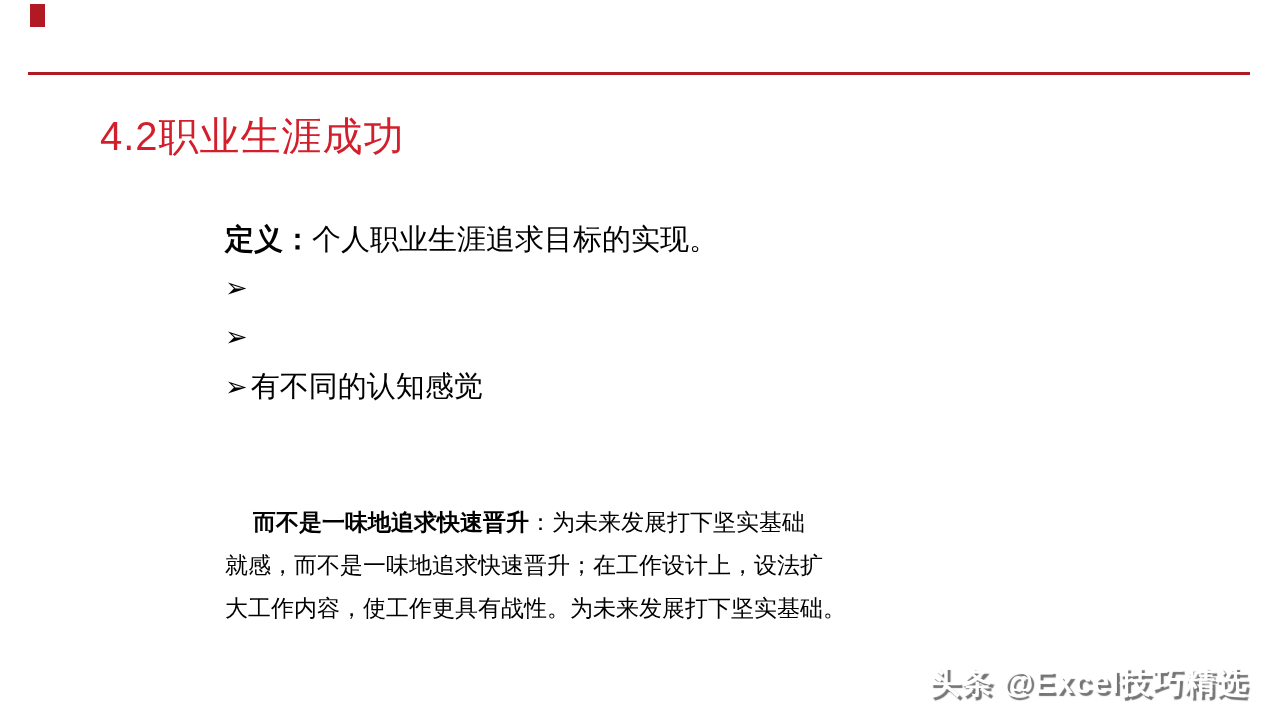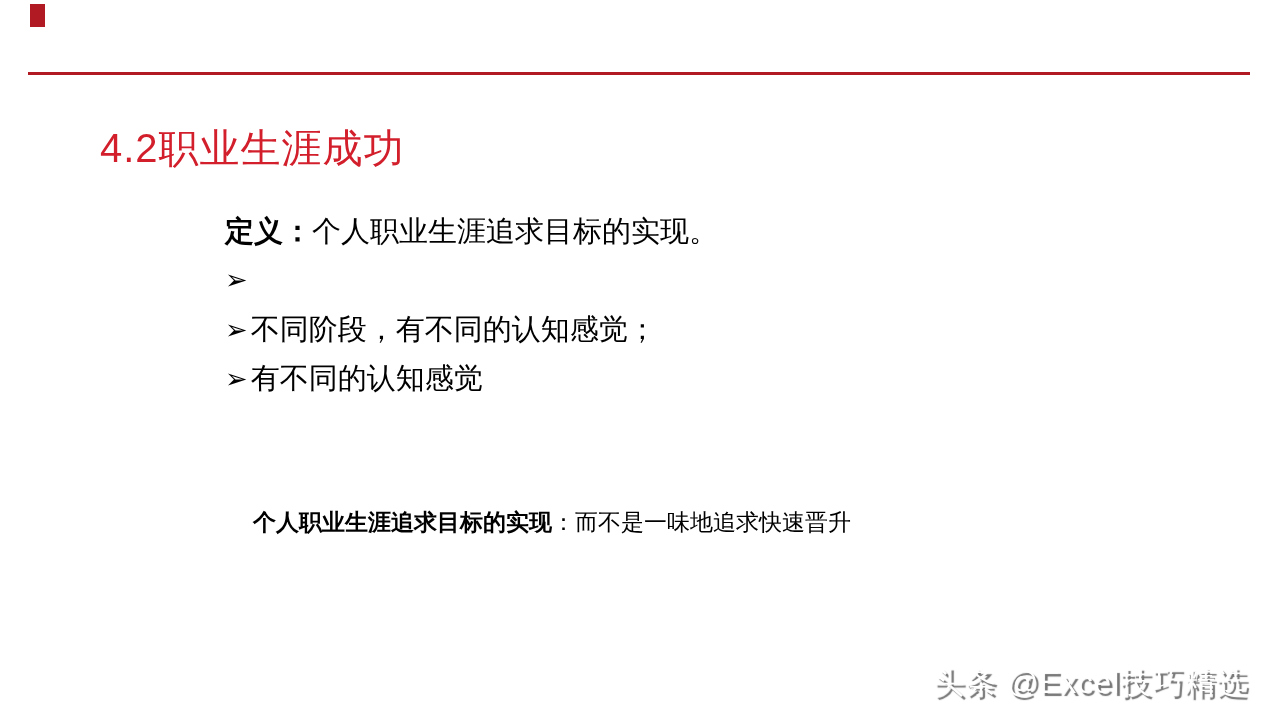--- a/index.html
+++ b/index.html
@@ -15,29 +15,29 @@
     position:absolute; left:30px; top:4px;
     width:15px; height:23px;
     background:#b11a23;
   }
   .top-rule{
     position:absolute; left:28px; top:72px;
     width:1222px; height:3px;
     background:#b11a23;
   }
   .slide-title{
-    position:absolute; left:100px; top:124px;
+    position:absolute; left:100px; top:112px;
     font-size:40px; line-height:48px;
     color:#d21f2b;
     font-weight:400;
     letter-spacing:1px;
     white-space:nowrap;
   }
   .content-block{
-    position:absolute; left:225px; top:207px;
+    position:absolute; left:225px; top:215px;
     font-size:29px; line-height:49px;
     color:#000;
     white-space:nowrap;
     text-align:right;
   }
   .content-line{ height:49px; }
   .lbl{ font-weight:700; }
   .bullet-line{ display:flex; align-items:baseline; }
   .bullet-glyph{
     font-size:27px;
@@ -49,21 +49,21 @@
     width:665px;
     font-size:23px; line-height:43px;
     color:#000;
     white-space:nowrap;
   }
   .note-line1{ padding-left:28px; }
   .note-lead{ font-weight:700; }
   .watermark{
     position:absolute; right:32px; bottom:16px;
     font-size:31px;
-    font-weight:400;
+    font-weight:700;
     color:#ffffff;
     text-shadow:3px 3px 1px rgba(104,104,104,0.92);
     letter-spacing:1px;
     white-space:nowrap;
   }
 </style>
 </head>
 <body>
 
 <div class="slide">
@@ -75,29 +75,30 @@
 
   <div class="content-block">
     <div class="content-line">
       <span class="lbl">定义：</span><span>个人职业生涯追求目标的实现。</span>
     </div>
     <div class="content-line bullet-line">
       <span class="bullet-glyph">➢</span>
     </div>
     <div class="content-line bullet-line">
       <span class="bullet-glyph">➢</span>
-        <span>不同阶段，有不同的认知感觉；</span>
     </div>
     <div class="content-line bullet-line">
       <span class="bullet-glyph">➢</span>
         <span>有不同的认知感觉</span>
     </div>
   </div>
 
   <div class="note-block">
     <div class="note-line1">
-      <span class="note-lead">个人职业生涯追求目标的实现</span><span>：而不是一味地追求快速晋升</span>
+      <span class="note-lead">而不是一味地追求快速晋升</span><span>：为未来发展打下坚实基础</span>
     </div>
+    <div>就感，而不是一味地追求快速晋升；在工作设计上，设法扩</div>
+    <div>大工作内容，使工作更具有战性。为未来发展打下坚实基础。</div>
   </div>
 
   <div class="watermark">头条 @Excel技巧精选</div>
 
 </div>
 
 </body></html>

